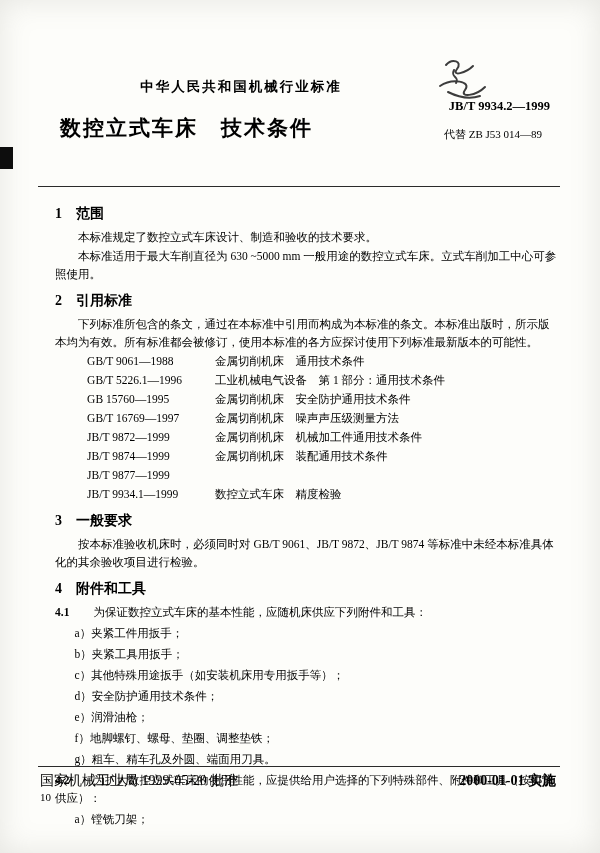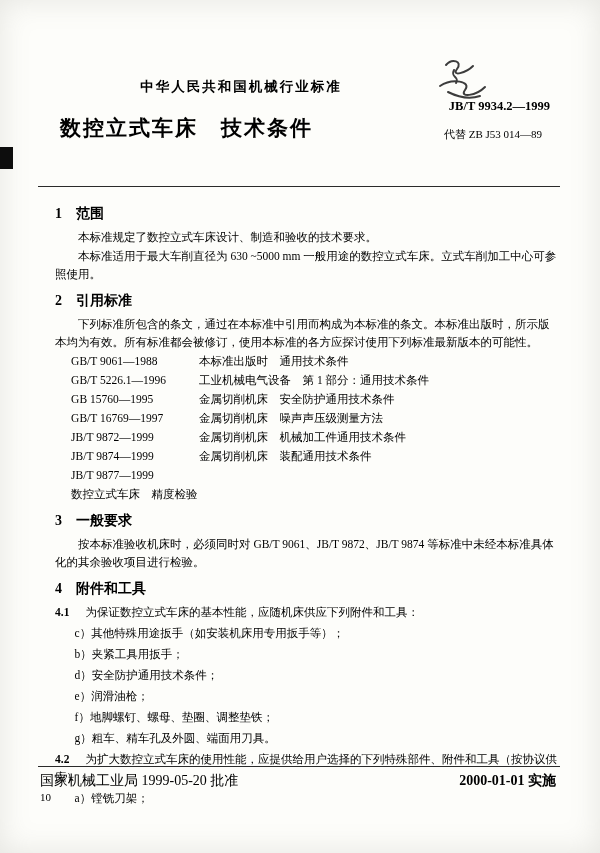--- a/index.html
+++ b/index.html
@@ -49,24 +49,24 @@
 
   
   .body-text {
     position: absolute; top: 196px; left: 55px; width: 505px;
     font-size: 11.5px; line-height: 18px;
   }
   .heading { font-size: 14px; font-weight: bold; margin: 9px 0 5px; }
   .heading .sec-no { margin-right: 14px; }
   p.para { margin: 0 0 1px; text-indent: 2em; }
   .ref-row { display: flex; margin: 0 0 1px; padding-left: 1.4em; }
-  .ref-code { width: 128px; flex: none; }
+  .ref-code { width: 128px; flex: none; margin-left: 16px; }
   .ref-title { flex: 1; }
   .clause { margin: 0 0 3px; }
-  .clause-no { font-weight: bold; margin-right: 16px; }
+  .clause-no { font-weight: bold; margin-right: 24px; }
   .item { margin: 0 0 3px; padding-left: 1.7em; }
 
   
   .footer-rule {
     position: absolute; left: 38px; right: 40px; top: 766px;
     border-top: 1.6px solid #2a2a2a;
   }
   .footer-left {
     position: absolute; left: 40px; top: 772px;
     font-size: 14px; font-weight: normal;
@@ -106,21 +106,21 @@
     <p class="para">本标准规定了数控立式车床设计、制造和验收的技术要求。</p>
     <p class="para">本标准适用于最大车削直径为 630 ~5000 mm 一般用途的数控立式车床。立式车削加工中心可参照使用。</p>
 
     <h2 class="heading">
       <span class="sec-no">2</span><span>引用标准</span>
     </h2>
     <p class="para">下列标准所包含的条文，通过在本标准中引用而构成为本标准的条文。本标准出版时，所示版本均为有效。所有标准都会被修订，使用本标准的各方应探讨使用下列标准最新版本的可能性。</p>
 
     <div class="ref-row">
       <span class="ref-code">GB/T 9061—1988</span>
-      <span class="ref-title">本标准出版时　通用技术条件</span>
+      <span class="ref-title">金属切削机床　通用技术条件</span>
     </div>
     <div class="ref-row">
       <span class="ref-code">GB/T 5226.1—1996</span>
       <span class="ref-title">工业机械电气设备　第 1 部分：通用技术条件</span>
     </div>
     <div class="ref-row">
       <span class="ref-code">GB 15760—1995</span>
       <span class="ref-title">金属切削机床　安全防护通用技术条件</span>
     </div>
     <div class="ref-row">
@@ -132,37 +132,39 @@
       <span class="ref-title">金属切削机床　机械加工件通用技术条件</span>
     </div>
     <div class="ref-row">
       <span class="ref-code">JB/T 9874—1999</span>
       <span class="ref-title">金属切削机床　装配通用技术条件</span>
     </div>
     <div class="ref-row">
       <span class="ref-code">JB/T 9877—1999</span>
     </div>
     <div class="ref-row">
+      <span class="ref-code">JB/T 9934.1—1999</span>
       <span class="ref-title">数控立式车床　精度检验</span>
     </div>
 
     <h2 class="heading">
       <span class="sec-no">3</span><span>一般要求</span>
     </h2>
     <p class="para">按本标准验收机床时，必须同时对 GB/T 9061、JB/T 9872、JB/T 9874 等标准中未经本标准具体化的其余验收项目进行检验。</p>
 
     <h2 class="heading">
       <span class="sec-no">4</span><span>附件和工具</span>
     </h2>
 
     <p class="clause">
       <span class="clause-no">4.1</span><span>为保证数控立式车床的基本性能，应随机床供应下列附件和工具：</span>
     </p>
+    <p class="item">a）夹紧工件用扳手；</p>
+    <p class="item">b）夹紧工具用扳手；</p>
     <p class="item">c）其他特殊用途扳手（如安装机床用专用扳手等）；</p>
-    <p class="item">b）夹紧工具用扳手；</p>
     <p class="item">d）安全防护通用技术条件；</p>
     <p class="item">e）润滑油枪；</p>
     <p class="item">f）地脚螺钉、螺母、垫圈、调整垫铁；</p>
     <p class="item">g）粗车、精车孔及外圆、端面用刀具。</p>
 
     <p class="clause">
       <span class="clause-no">4.2</span><span>为扩大数控立式车床的使用性能，应提供给用户选择的下列特殊部件、附件和工具（按协议供应）：</span>
     </p>
     <p class="item">a）镗铣刀架；</p>
 

